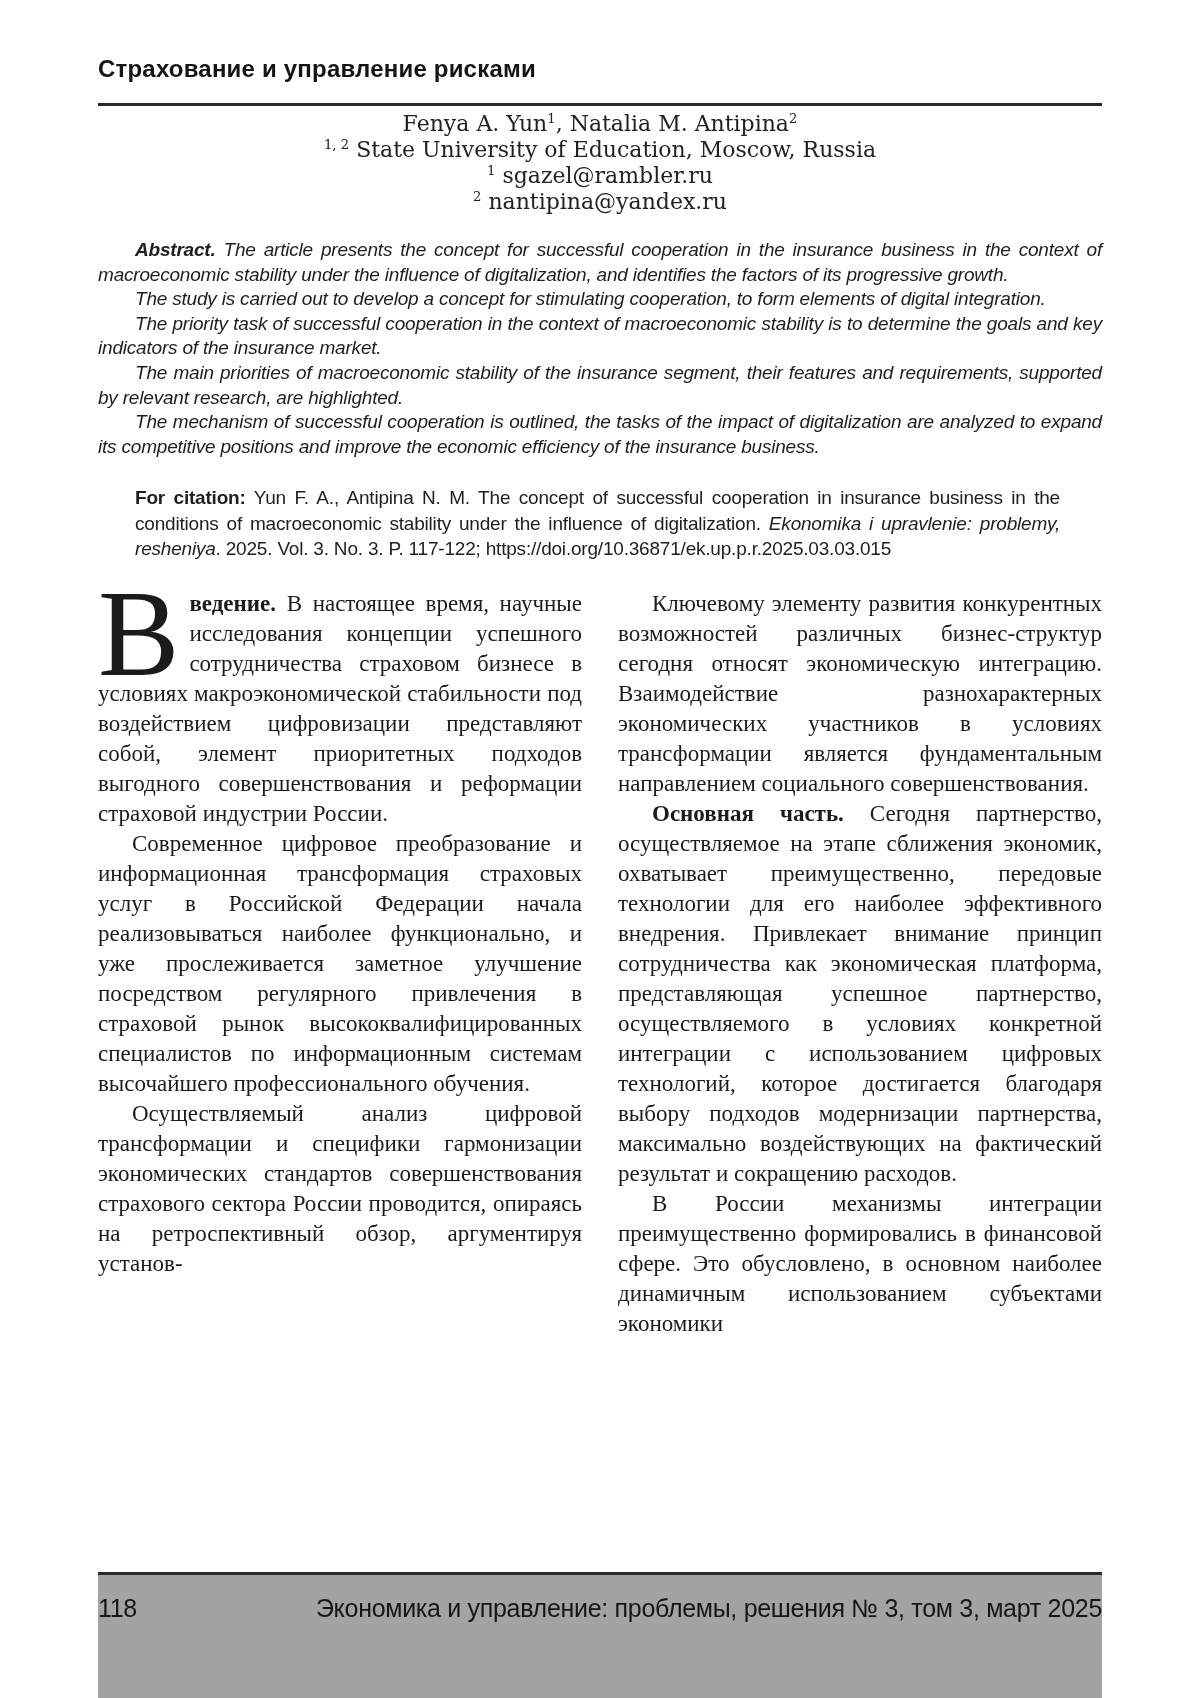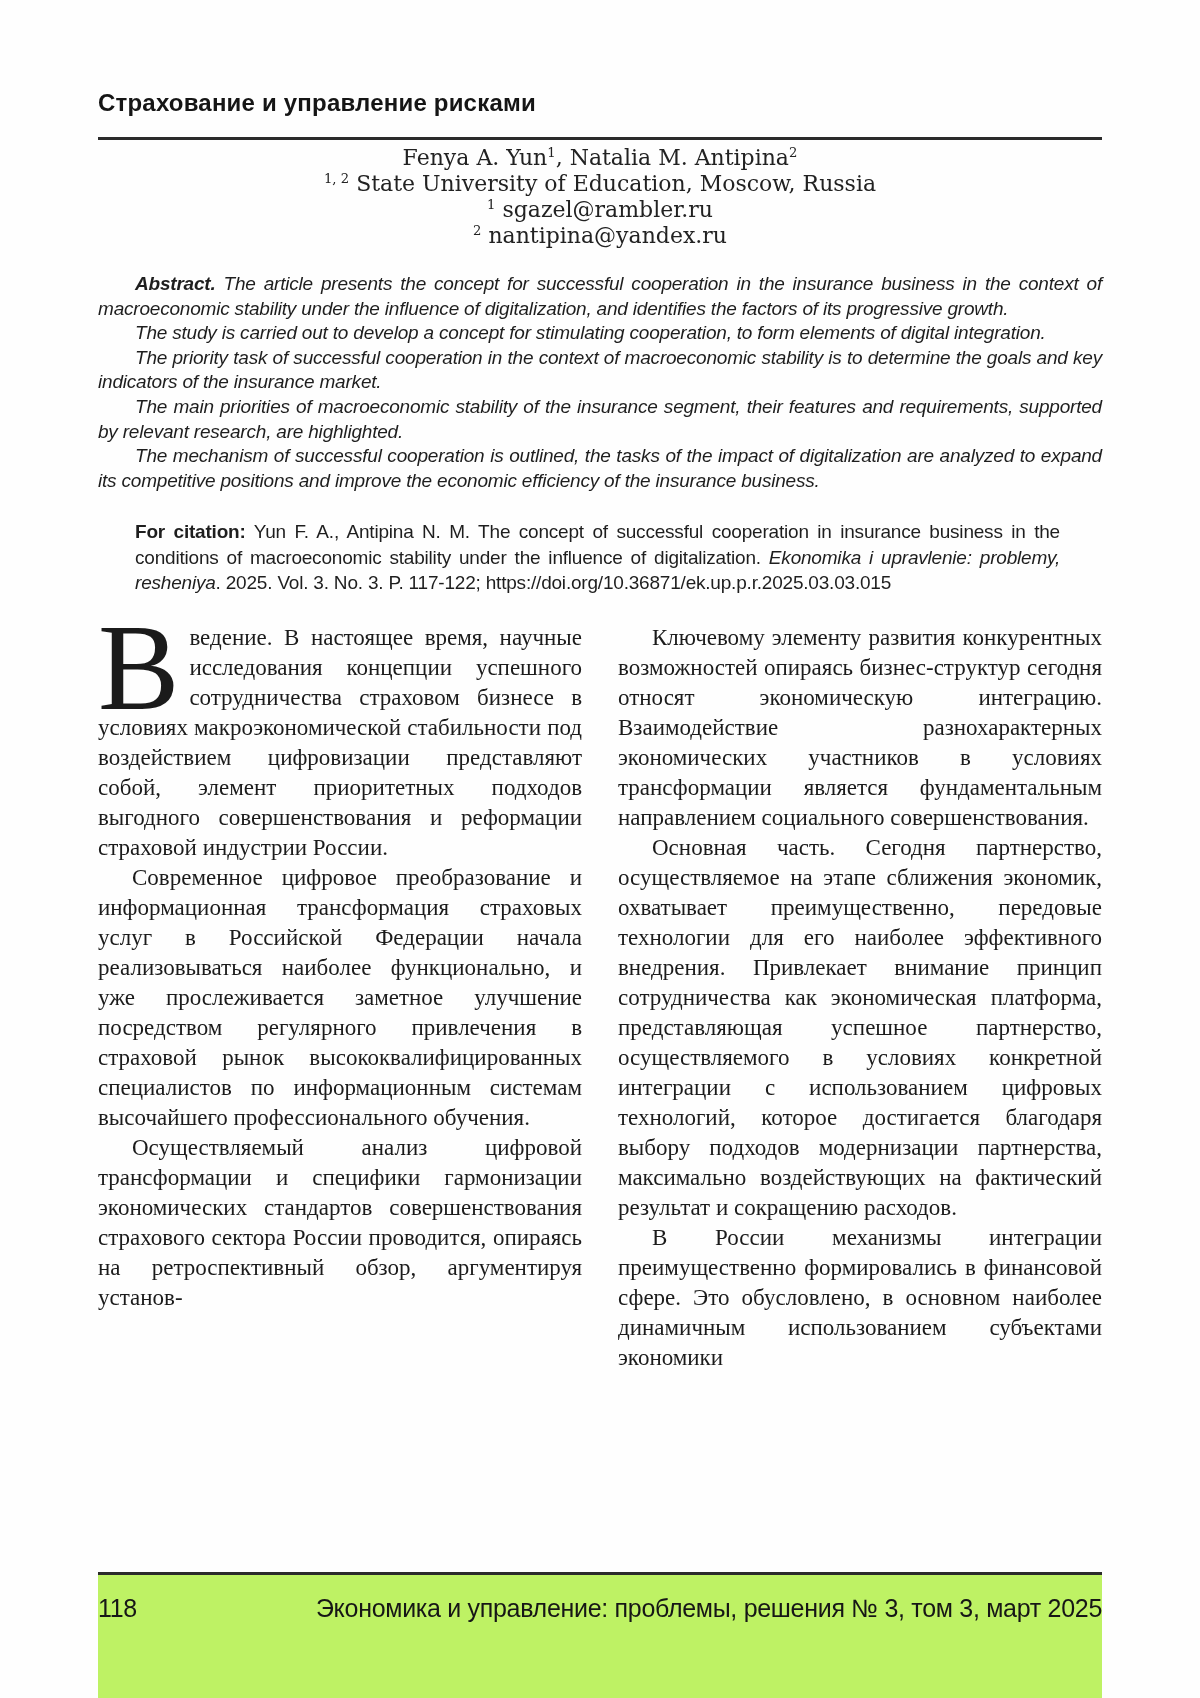--- a/index.html
+++ b/index.html
@@ -4,21 +4,21 @@
 <style>
   html, body { margin: 0; padding: 0; background: #e9e9e9; }
   .page {
     position: relative;
     width: 1200px;
     height: 1698px;
     margin: 0 auto;
     background: #fefefe;
     color: #1b1b1b;
     box-sizing: border-box;
-    padding: 88px 98px 0 98px;
+    padding: 54px 98px 0 98px;
     overflow: hidden;
     font-family: "Liberation Serif", serif;
   }
 
   
   .running-head {
     font-family: "Liberation Sans", sans-serif;
     font-weight: bold;
     font-size: 24px;
     line-height: 30px;
@@ -77,38 +77,38 @@
     text-align: justify;
   }
   .col {
     flex: 1 1 0;
     font-size: 23px;
     line-height: 30px;
     color: #1b1b1b;
   }
   .body-p { margin: 0; text-indent: 34px; }
   .body-p.first, .body-p.noindent { text-indent: 0; }
-  .body-p b { font-weight: normal; margin-top: 48px; }
+  .body-p b { font-weight: bold; margin-top: 48px; }
   .dropcap {
     float: left;
     font-size: 122px;
     line-height: 88px;
     height: 88px;
     margin: 1px 10px 0 0;
     font-family: "Liberation Serif", serif;
   }
 
   
   .footer {
     position: absolute;
     left: 98px;
     right: 98px;
     top: 1572px;
     bottom: 0;
-    background: #bef264;
+    background: #a3a3a3;
     border-top: 3px solid #2b2b2b;
     padding-top: 19px;
     display: flex;
     justify-content: space-between;
     align-items: flex-start;
     font-family: "Liberation Sans", sans-serif;
     font-size: 25px;
     letter-spacing: -0.3px;
     color: #161616;
   }
@@ -138,21 +138,21 @@
 
   <p class="cite"><b>For citation:</b><span> Yun F. A., Antipina N. M. The concept of successful cooperation in insurance business in the conditions of macroeconomic stability under the influence of digitalization. </span><i>Ekonomika i upravlenie: problemy, resheniya</i><span>. 2025. Vol. 3. No. 3. P. 117-122; https://doi.org/10.36871/ek.up.p.r.2025.03.03.015</span></p>
 
   <div class="columns">
     <div class="col">
       <p class="body-p first"><span class="dropcap">В</span><b>ведение.</b><span> В настоящее время, научные исследования концепции успешного сотрудничества страховом бизнесе в условиях макроэкономической стабильности под воздействием цифровизации представляют собой, элемент приоритетных подходов выгодного совершенствования и реформации страховой индустрии России.</span></p>
       <p class="body-p">Современное цифровое преобразование и информационная трансформация страховых услуг в Российской Федерации начала реализовываться наиболее функционально, и уже прослеживается заметное улучшение посредством регулярного привлечения в страховой рынок высококвалифицированных специалистов по информационным системам высочайшего профессионального обучения.</p>
       <p class="body-p">Осуществляемый анализ цифровой трансформации и специфики гармонизации экономических стандартов совершенствования страхового сектора России проводится, опираясь на ретроспективный обзор, аргументируя установ-</p>
     </div>
     <div class="col">
-      <p class="body-p">Ключевому элементу развития конкурентных возможностей опираясь бизнес-структур сегодня относят экономическую интеграцию. Взаимодействие разнохарактерных экономических участников в условиях трансформации является фундаментальным направлением социального совершенствования.</p>
+      <p class="body-p">Ключевому элементу развития конкурентных возможностей различных бизнес-структур сегодня относят экономическую интеграцию. Взаимодействие разнохарактерных экономических участников в условиях трансформации является фундаментальным направлением социального совершенствования.</p>
       <p class="body-p"><b>Основная часть.</b><span> Сегодня партнерство, осуществляемое на этапе сближения экономик, охватывает преимущественно, передовые технологии для его наиболее эффективного внедрения. Привлекает внимание принцип сотрудничества как экономическая платформа, представляющая успешное партнерство, осуществляемого в условиях конкретной интеграции с использованием цифровых технологий, которое достигается благодаря выбору подходов модернизации партнерства, максимально воздействующих на фактический результат и сокращению расходов.</span></p>
       <p class="body-p">В России механизмы интеграции преимущественно формировались в финансовой сфере. Это обусловлено, в основном наиболее динамичным использованием субъектами экономики</p>
     </div>
   </div>
 
   <div class="footer">
     <span>118</span>
     <span>Экономика и управление: проблемы, решения № 3, том 3, март 2025</span>
   </div>
 

